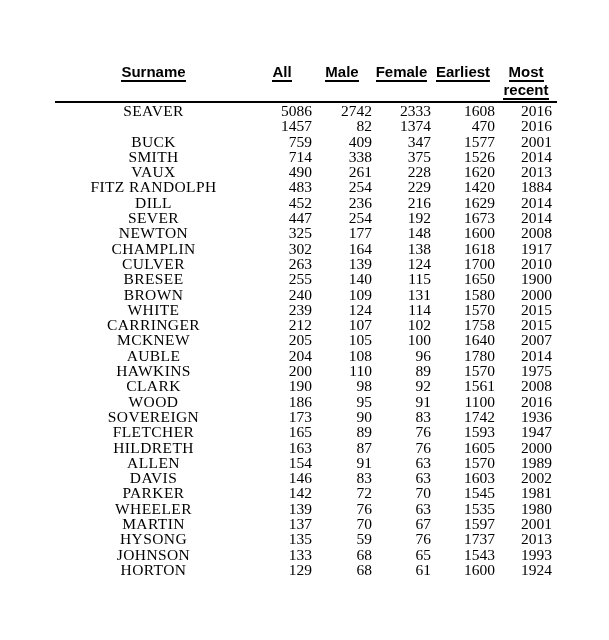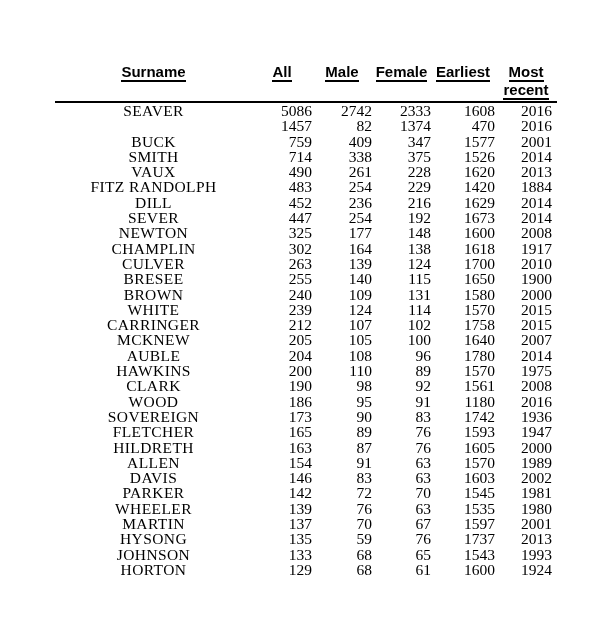--- a/index.html
+++ b/index.html
@@ -267,21 +267,21 @@
             <td class="c-num">98</td>
             <td class="c-num">92</td>
             <td class="c-num">1561</td>
             <td class="c-num c-last">2008</td>
           </tr>
           <tr>
             <td class="c-surname">WOOD</td>
             <td class="c-num">186</td>
             <td class="c-num">95</td>
             <td class="c-num">91</td>
-            <td class="c-num">1180</td>
+            <td class="c-num">1100</td>
             <td class="c-num c-last">2016</td>
           </tr>
           <tr>
             <td class="c-surname">SOVEREIGN</td>
             <td class="c-num">173</td>
             <td class="c-num">90</td>
             <td class="c-num">83</td>
             <td class="c-num">1742</td>
             <td class="c-num c-last">1936</td>
           </tr>

